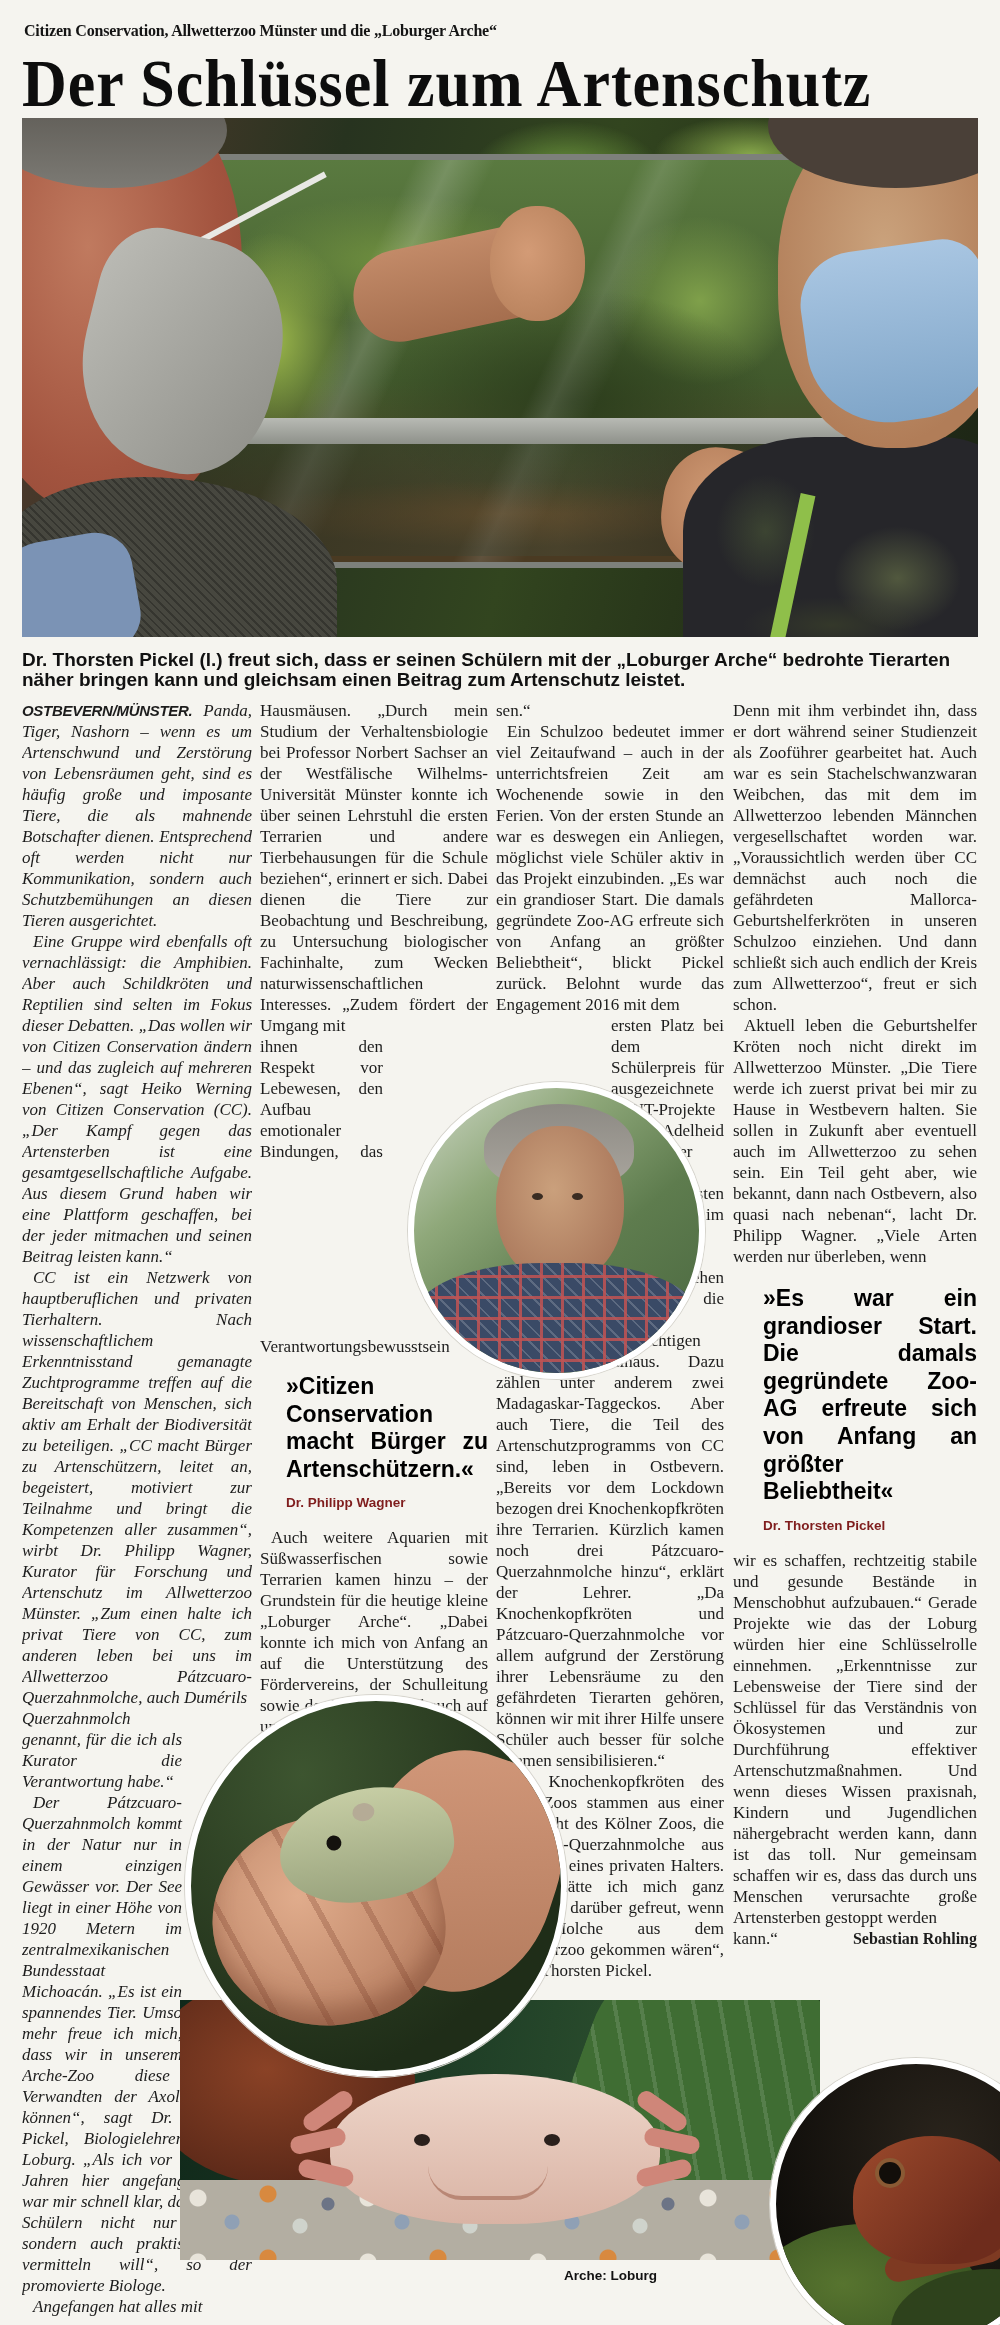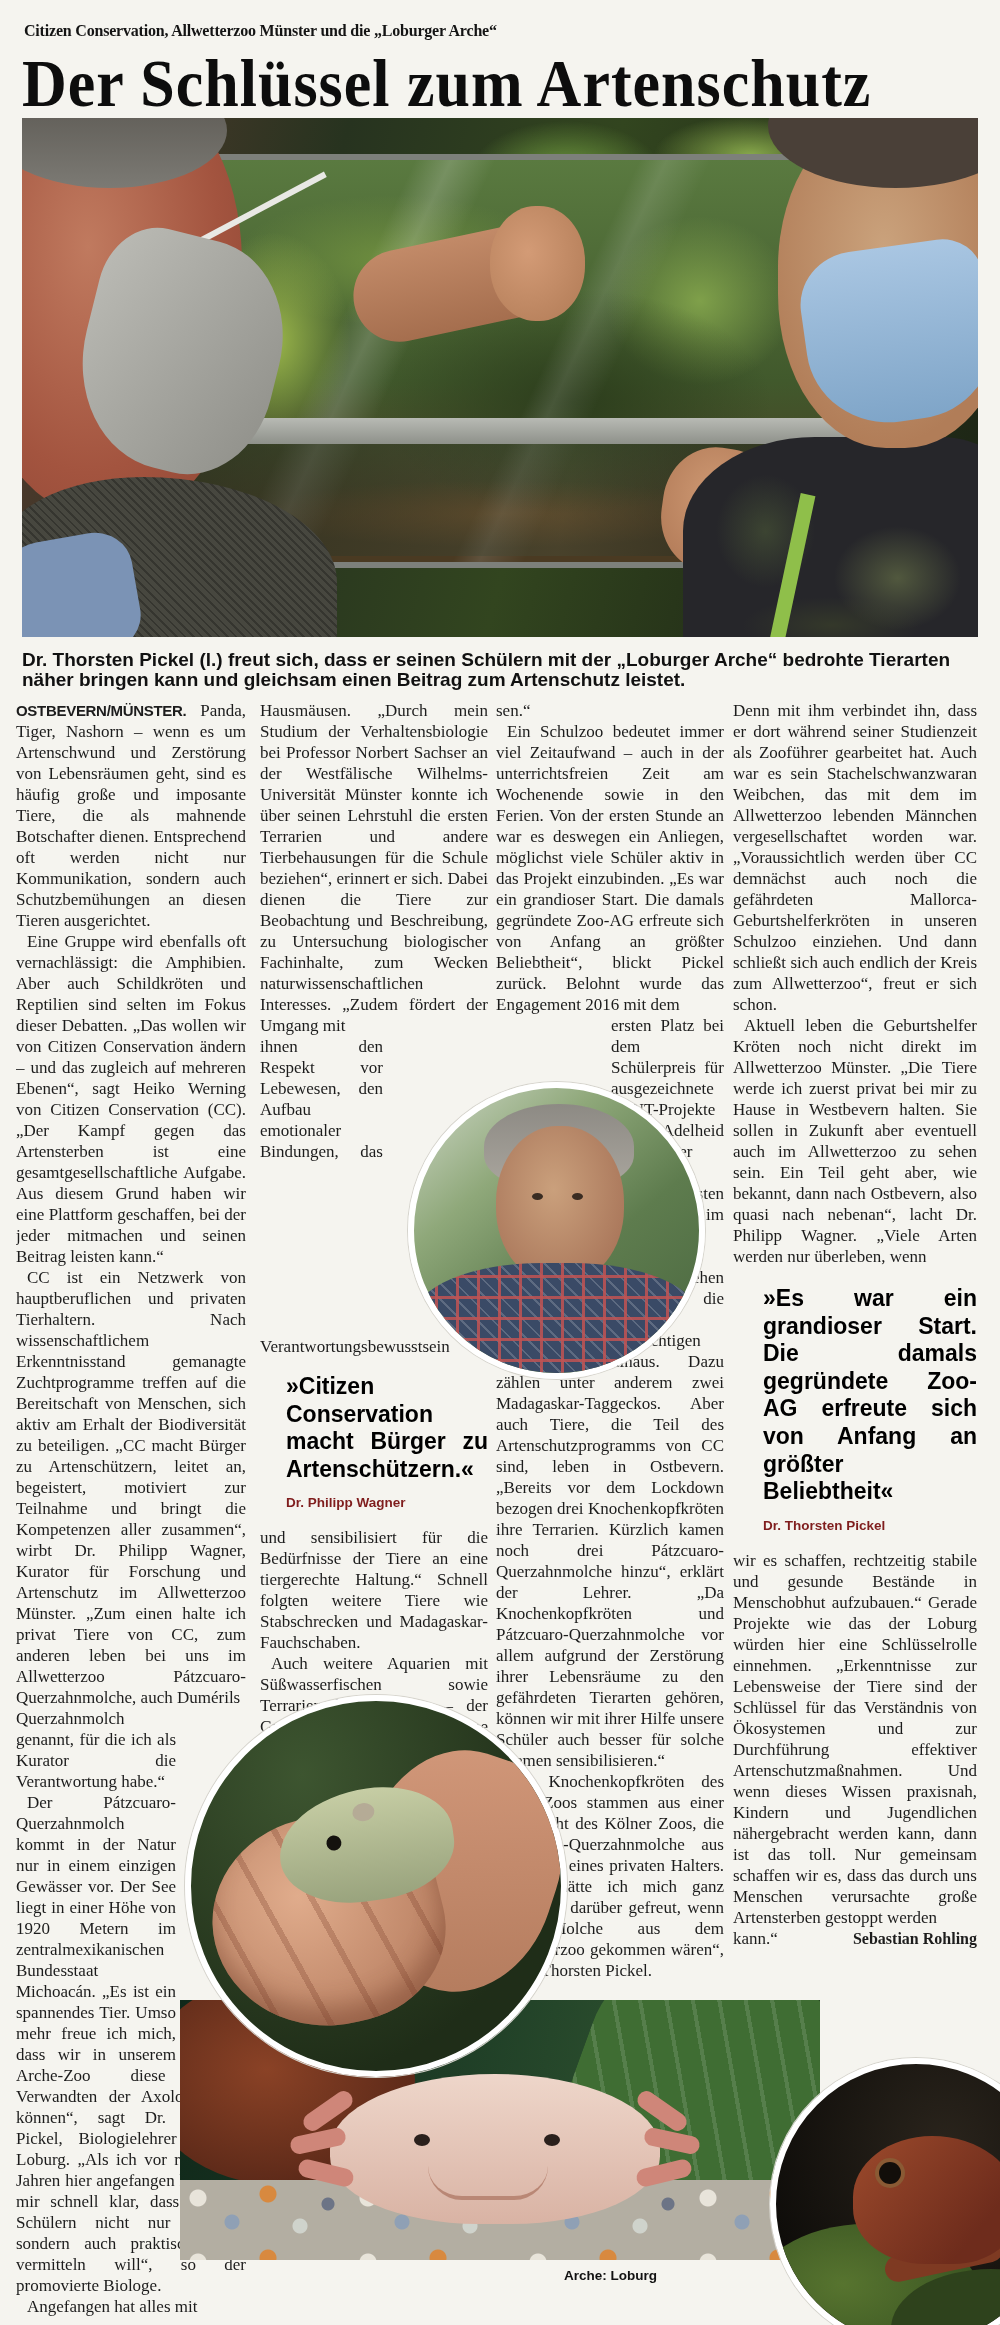--- a/index.html
+++ b/index.html
@@ -66,21 +66,21 @@
   .mp-vert-frame{position:absolute;left:828px;top:36px;width:13px;height:402px;background:#858881;}
   
   .photo-caption{position:absolute;left:22px;top:650px;width:944px;
       font-family:"Liberation Sans",sans-serif;font-weight:bold;font-size:19px;line-height:20px;color:#111;}
   .bottom-caption{position:absolute;left:237px;top:2243px;width:408px;height:52px;
       font-family:"Liberation Sans",sans-serif;font-weight:bold;font-size:14.5px;line-height:19px;color:#111;z-index:5;}
   .bottom-caption .credit{position:absolute;right:-12px;bottom:10px;font-size:13.5px;font-weight:bold;}
   
   .col{position:absolute;top:700px;font-size:17px;line-height:21px;text-align:justify;
        hyphens:auto;overflow:hidden;}
-  .col1{left:16px;width:230px;height:1625px;}
+  .col1{left:22px;width:230px;height:1625px;font-style:italic;}
   .col2{left:260px;width:228px;height:1330px;}
   .col3{left:496px;width:228px;height:1330px;}
   .col4{left:733px;width:244px;height:1340px;overflow:visible;}
   .col p{margin:0;}
   .ind{text-indent:11px;}
   .loc{font-family:"Liberation Sans",sans-serif;font-weight:bold;font-size:15px;letter-spacing:-0.3px;}
   .fr{float:right;}
   .fl{float:left;}
   .sp-rodent-r{width:70px;height:350px;}
   .sp-portrait-r{width:105px;height:300px;}
@@ -207,21 +207,20 @@
   </div>
 
   <div class="col col2">
     <p class="graf">Hausmäusen. „Durch mein Studium der Verhaltensbiologie bei Professor Norbert Sachser an der Westfälische Wilhelms-Universität Münster konnte ich über seinen Lehrstuhl die ersten Terrarien und andere Tierbehausungen für die Schule beziehen“, erinnert er sich. Dabei dienen die Tiere zur Beobachtung und Beschreibung, zu Untersuchung biologischer Fachinhalte, zum Wecken naturwissenschaftlichen Interesses. „Zudem fördert der Umgang mit</p>
     <div class="fr sp-portrait-r"></div>
     <p class="graf">ihnen den Respekt vor Lebewesen, den Aufbau emotionaler Bindungen, das Verantwortungsbewusstsein</p>
     <div class="pull-quote">
       <div class="pq-text">»Citizen Conservation macht Bürger zu Artenschützern.«</div>
       <div class="pq-attr">Dr. Philipp Wagner</div>
     </div>
-    <p class="graf">und sensibilisiert für die Bedürfnisse der Tiere an eine tiergerechte Haltung.“ Schnell folgten weitere Tiere wie Stabschrecken und Madagaskar-Fauchschaben.</p>
     <p class="graf ind">Auch weitere Aquarien mit Süßwasserfischen sowie Terrarien kamen hinzu – der Grundstein für die heutige kleine „Loburger Arche“. „Dabei konnte ich mich von Anfang an auf die Unterstützung des Fördervereins, der Schulleitung sowie der Kollegen und auch auf unsere</p>
     <div class="fl sp-rodent-l"></div>
     <p class="graf">Hausmeister verlas-</p>
   </div>
 
   <div class="col col3">
     <p class="graf">sen.“</p>
     <p class="graf ind">Ein Schulzoo bedeutet immer viel Zeitaufwand – auch in der unterrichtsfreien Zeit am Wochenende sowie in den Ferien. Von der ersten Stunde an war es deswegen ein Anliegen, möglichst viele Schüler aktiv in das Projekt einzubinden. „Es war ein grandioser Start. Die damals gegründete Zoo-AG erfreute sich von Anfang an größter Beliebtheit“, blickt Pickel zurück. Belohnt wurde das Engagement 2016 mit dem</p>
     <div class="fl sp-portrait-l"></div>
     <p class="graf">ersten Platz bei dem Schülerpreis für ausgezeichnete MINT-Projekte der Adelheid Windmöller Stiftung.</p>

